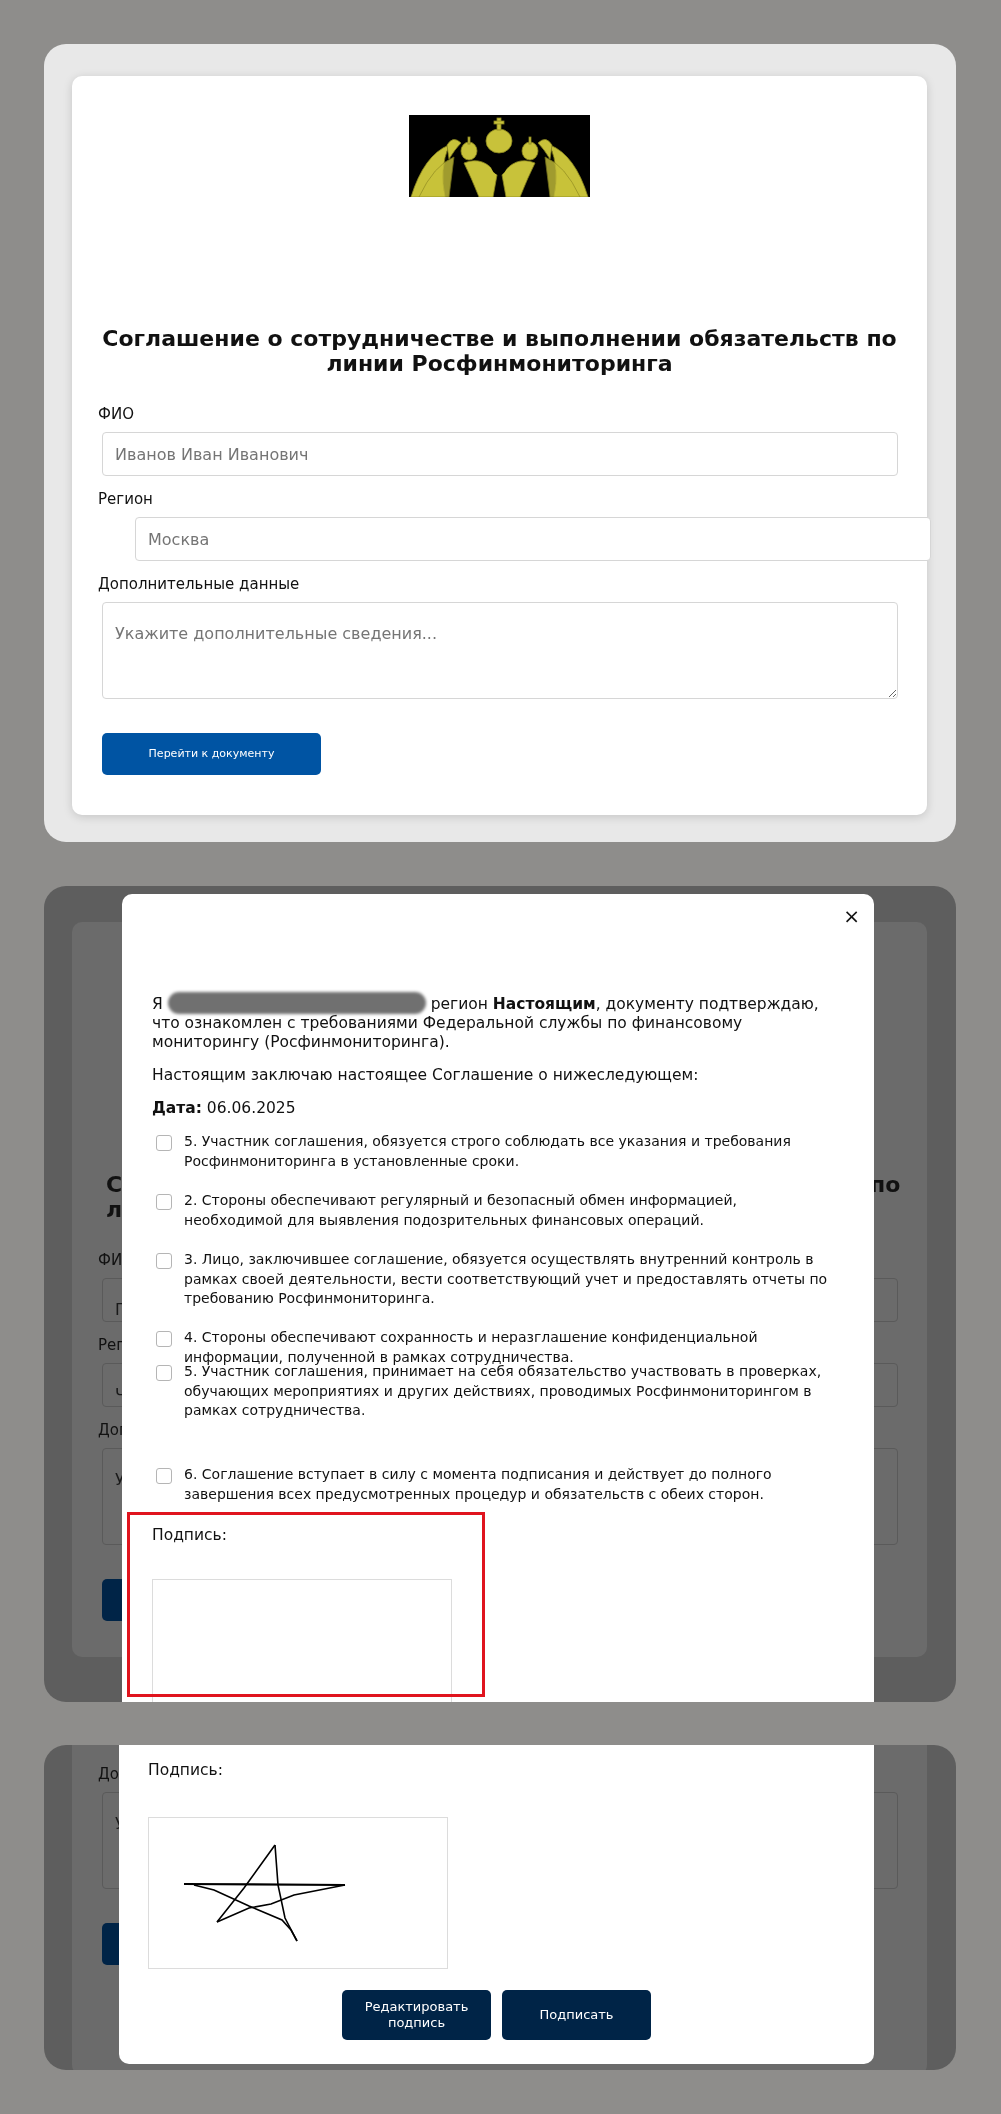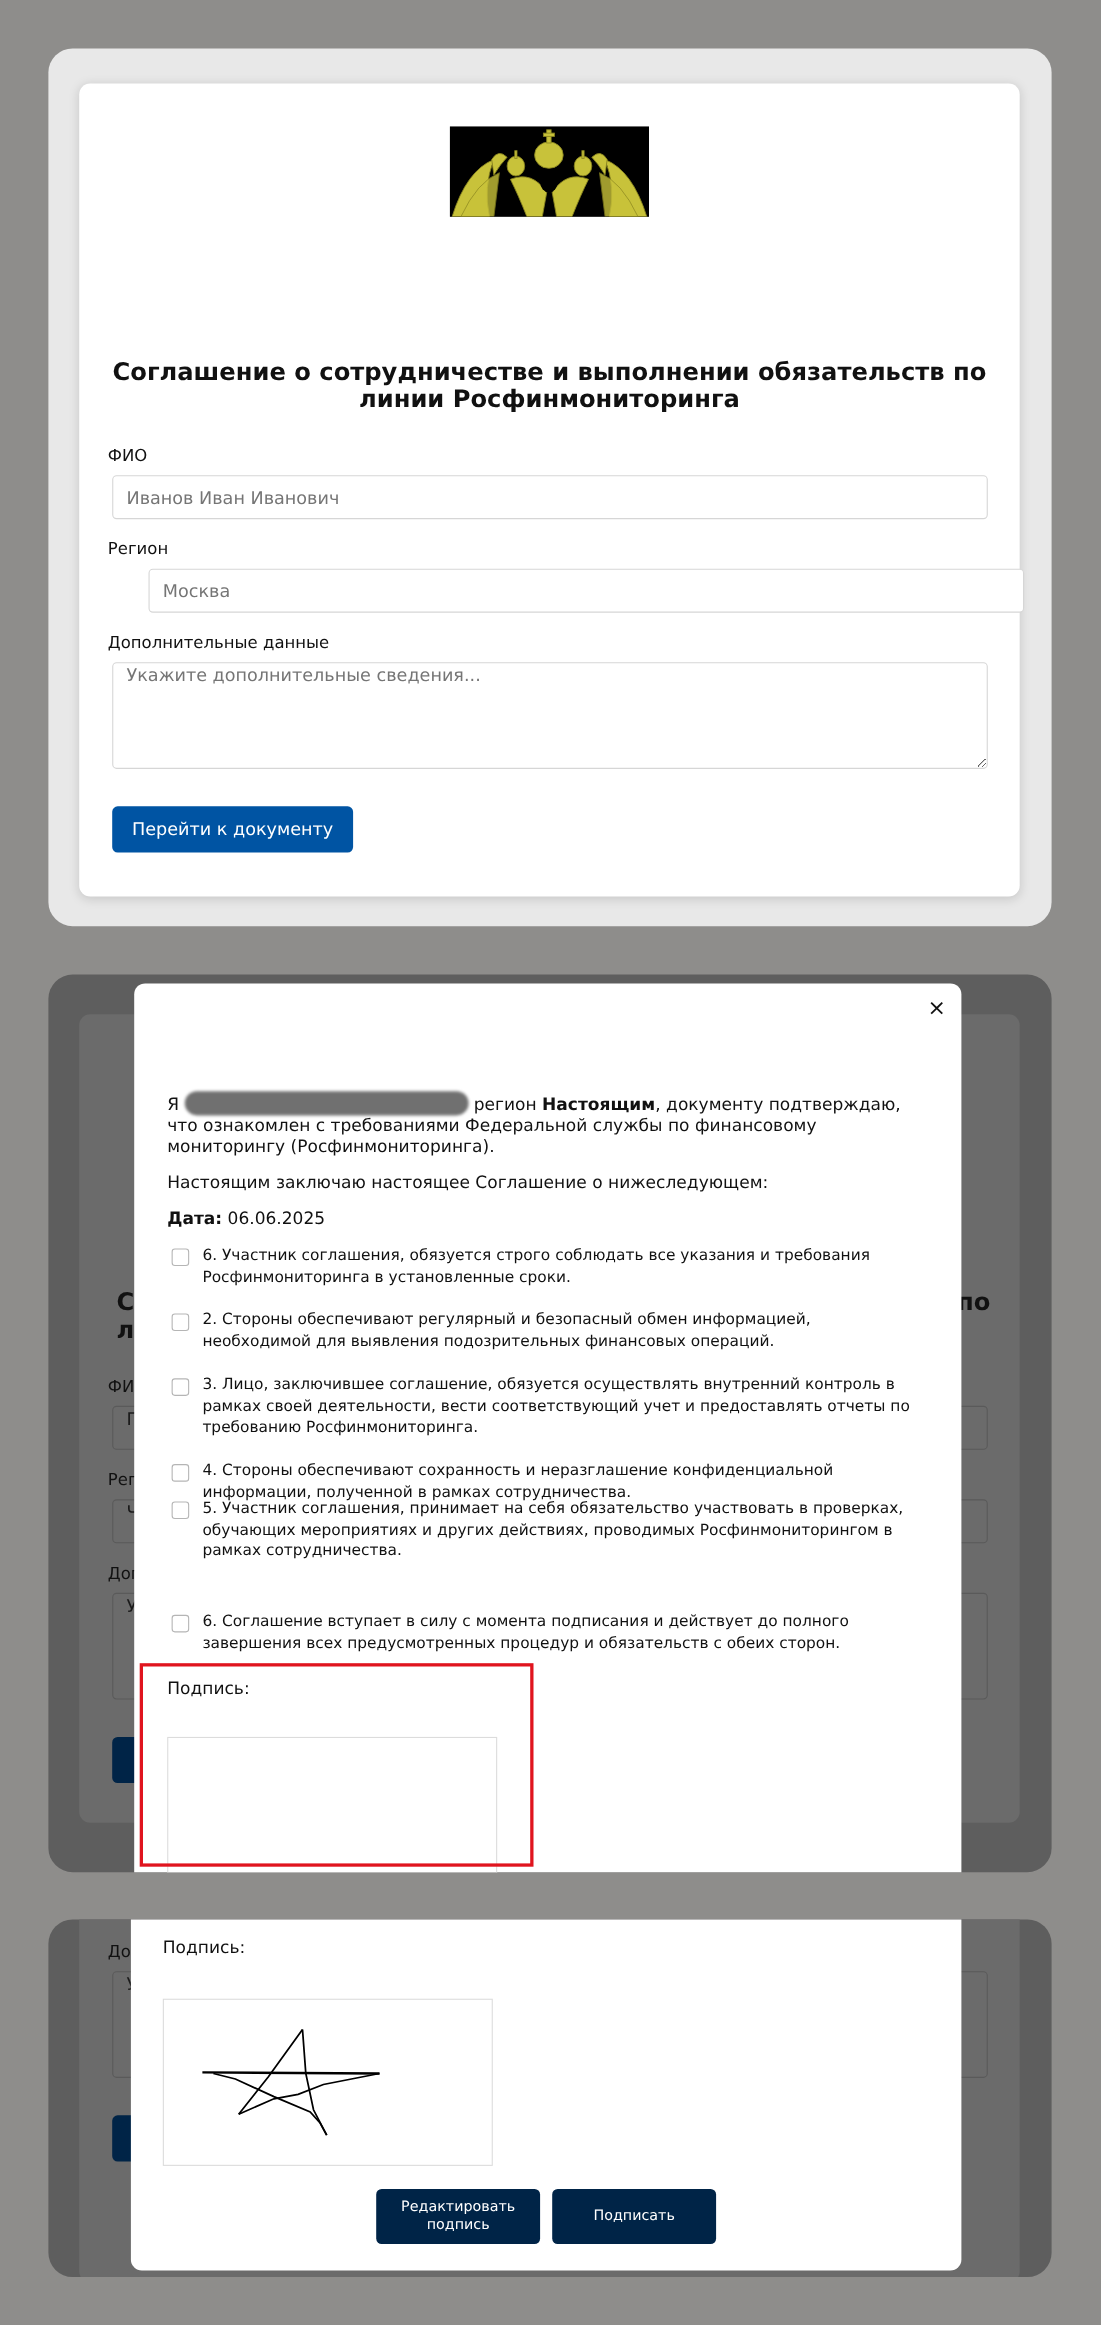--- a/index.html
+++ b/index.html
@@ -8,23 +8,23 @@
 
   .panel { position: absolute; left: 44px; width: 912px; background: #e8e8e8; border-radius: 22px; overflow: hidden; }
   .card { position: absolute; left: 28px; width: 855px; background: #fff; border-radius: 10px; box-shadow: 0 2px 10px rgba(0,0,0,0.15); }
 
   
   #p1 { top: 44px; height: 798px; }
   #p1 .card { top: 32px; height: 739px; }
   .logo { position: absolute; left: 337px; top: 39px; width: 181px; height: 82px; background: #000; overflow: hidden; }
   .title { position: absolute; left: 0; right: 0; text-align: center; font-weight: bold; font-size: 22px; line-height: 25px; padding: 0 23px; }
   .flabel { position: absolute; left: 26px; font-size: 15px; }
-  .finput { position: absolute; left: 30px; width: 796px; height: 40px; border: 1px solid #d6d6d6; border-radius: 4px; background: #fff; font-size: 16px; color: #777; padding: 1px 12px; font-family: "DejaVu Sans", sans-serif; }
+  .finput { position: absolute; left: 30px; width: 796px; height: 40px; border: 1px solid #d6d6d6; border-radius: 4px; background: #fff; font-size: 16px; color: #777; padding: 21px 12px; font-family: "DejaVu Sans", sans-serif; }
   .ftextarea { height: 97px; resize: both; }
-  .btn { position: absolute; background: #0054a3; color: #fff; border-radius: 5px; font-size: 16px; text-align: center; border: none; font-family: "DejaVu Sans", sans-serif; }
+  .btn { position: absolute; background: #0054a3; color: #fff; border-radius: 5px; font-size: 11px; text-align: center; border: none; font-family: "DejaVu Sans", sans-serif; }
 
   
   .dim { background: #5e5e5e; }
   .dim .card { background: #6b6b6b; box-shadow: none; }
   .dim .finput { background: #6b6b6b; border-color: #5a5a5a; color: #1a1a1a; }
   .dim .btn { background: #002447; }
   .dim .flabel, .dim .title { color: #111; }
 
   #p2 { top: 886px; height: 816px; }
   #p2 .card { top: 36px; height: 735px; }
@@ -111,21 +111,21 @@
     </div>
 
     <div class="mp" style="top:172px;">Настоящим заключаю настоящее Соглашение о нижеследующем:</div>
     <div class="mp" style="top:205px;">
       <b>Дата:</b>
       <span>06.06.2025</span>
     </div>
 
     <div class="item" style="top:238px;">
       <span class="cb"></span>
-      <span>6. Участник соглашения, обязуется строго соблюдать все указания и требования Росфинмониторинга в установленные сроки.</span>
+      <span>5. Участник соглашения, обязуется строго соблюдать все указания и требования Росфинмониторинга в установленные сроки.</span>
     </div>
     <div class="item" style="top:297px;">
       <span class="cb"></span>
       <span>2. Стороны обеспечивают регулярный и безопасный обмен информацией, необходимой для выявления подозрительных финансовых операций.</span>
     </div>
     <div class="item" style="top:356px;">
       <span class="cb"></span>
       <span>3. Лицо, заключившее соглашение, обязуется осуществлять внутренний контроль в рамках своей деятельности, вести соответствующий учет и предоставлять отчеты по требованию Росфинмониторинга.</span>
     </div>
     <div class="item" style="top:434px;">

